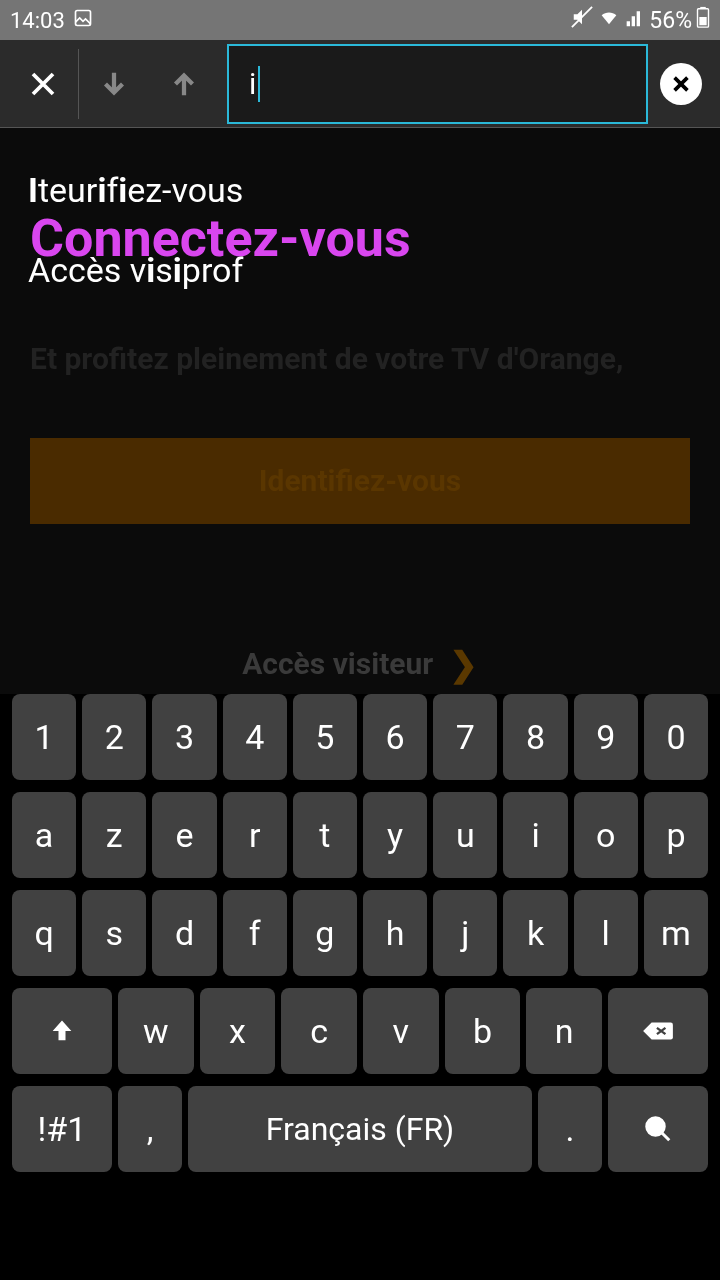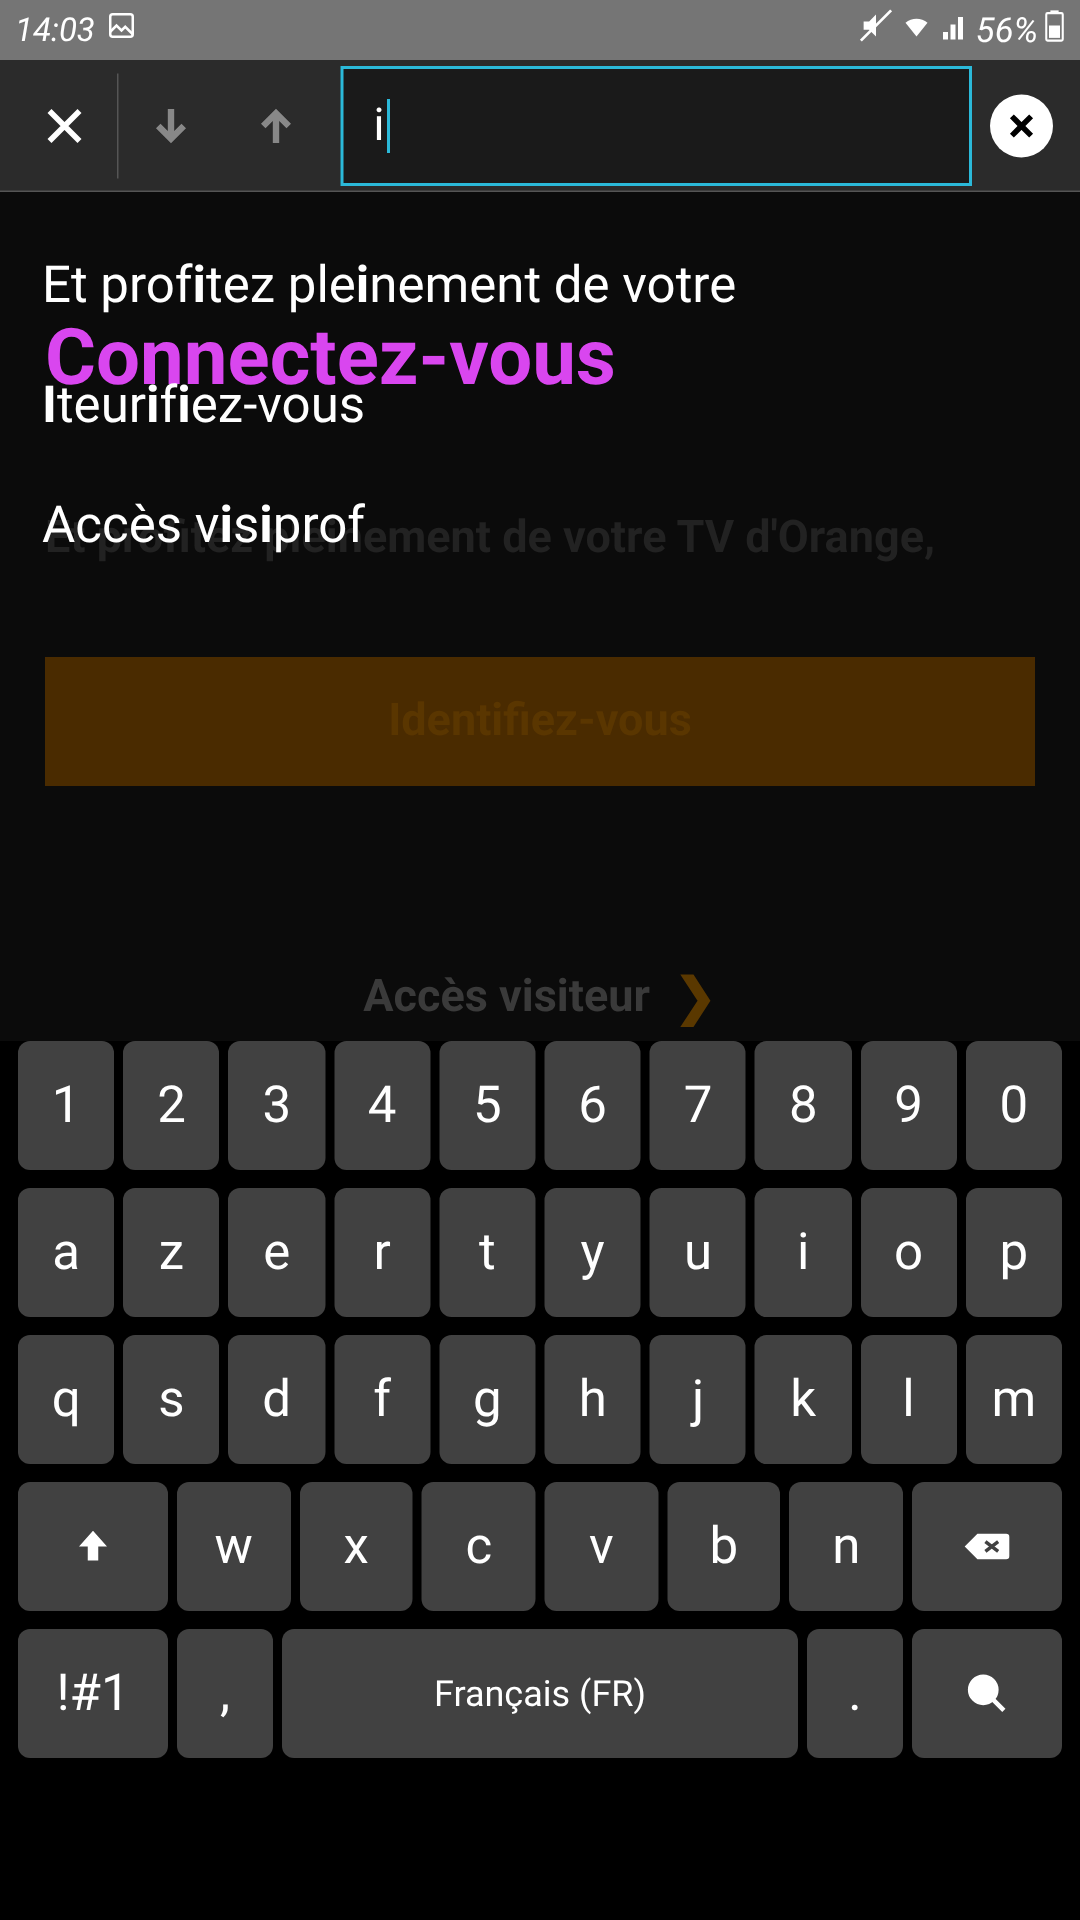--- a/index.html
+++ b/index.html
@@ -1,19 +1,19 @@
 <!DOCTYPE html>
 <html><head>
 <meta charset="utf-8">
 <style>
   * { box-sizing: border-box; margin: 0; padding: 0; }
   html, body { width: 720px; height: 1280px; overflow: hidden; font-family: -apple-system, Roboto, Arial, sans-serif; background: #000; }
   
   
-  .status-bar { height: 40px; background: #757575; display: flex; align-items: center; padding: 0 10px; color: #fff; font-size: 22px; font-style: italic; }
+  .status-bar { height: 40px; background: #757575; display: flex; align-items: center; padding: 0 10px; color: #fff; font-size: 22px; }
   .status-left { display: flex; align-items: center; gap: 8px; }
   .status-right { margin-left: auto; display: flex; align-items: center; gap: 4px; font-size: 23px; }
   .status-right svg { fill: #fff; }
 
   
   .find-bar { height: 88px; background: #2b2b2b; display: flex; align-items: center; padding: 0 8px; border-bottom: 1px solid #555; }
   .fb-btn { width: 70px; height: 70px; display: flex; align-items: center; justify-content: center; }
   .fb-divider { width: 1px; height: 70px; background: #555; }
   .fb-close svg { stroke: #fff; stroke-width: 3; }
   .fb-arrow svg { stroke: #888; stroke-width: 3; fill: none; }
@@ -137,23 +137,20 @@
     </div>
     <div class="orange-btn">Identifiez-vous</div>
     <div class="visitor-link">
       <span>Accès visiteur</span>
       <span class="chevron">❯</span>
     </div>
   </div>
 </div>
 
 <div class="results">
-  <div class="result-row">
-    <span>Et prof</span><span class="hl">i</span><span>tez ple</span><span class="hl">i</span><span>nement de votre</span>
-  </div>
   <div class="result-row">
     <span class="hl">I</span><span>teur</span><span class="hl">i</span><span>f</span><span class="hl">i</span><span>ez-vous</span>
   </div>
   <div class="result-row">
     <span>Accès v</span><span class="hl">i</span><span>s</span><span class="hl">i</span><span>prof</span>
   </div>
 </div>
 
 <div class="keyboard">
 
@@ -209,21 +206,21 @@
       <div class="key back">
         <svg width="34" height="28" viewBox="0 0 32 24">
             <path d="M10 4h18a2 2 0 012 2v12a2 2 0 01-2 2H10l-8-8 8-8z" fill="#fff"></path>
             <path d="M15 9l8 6M23 9l-8 6" stroke="#414141" stroke-width="2.2"></path>
           </svg>
       </div>
     </div>
     <div class="krow">
       <div class="key sym low">!#1</div>
       <div class="key comma low">,</div>
-      <div class="key space low" style="font-size:24px">Français (FR)</div>
+      <div class="key space low" style="font-size:32px">Français (FR)</div>
       <div class="key dot low">.</div>
       <div class="key search low">
         <svg width="30" height="30" viewBox="0 0 24 24" fill="none" stroke="#fff" stroke-width="2.4">
             <circle cx="10" cy="10" r="7"></circle>
             <path d="M21 21l-6-6"></path>
           </svg>
       </div>
     </div>
   </div>
 </div>

